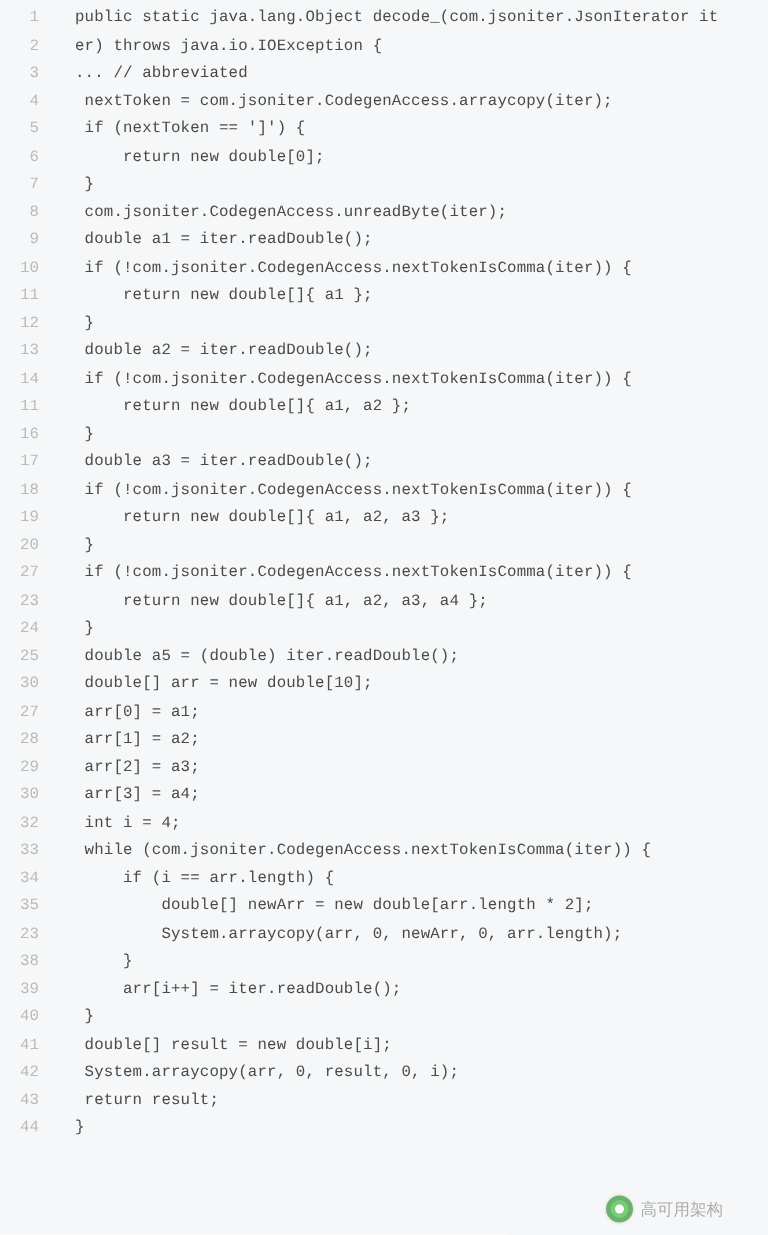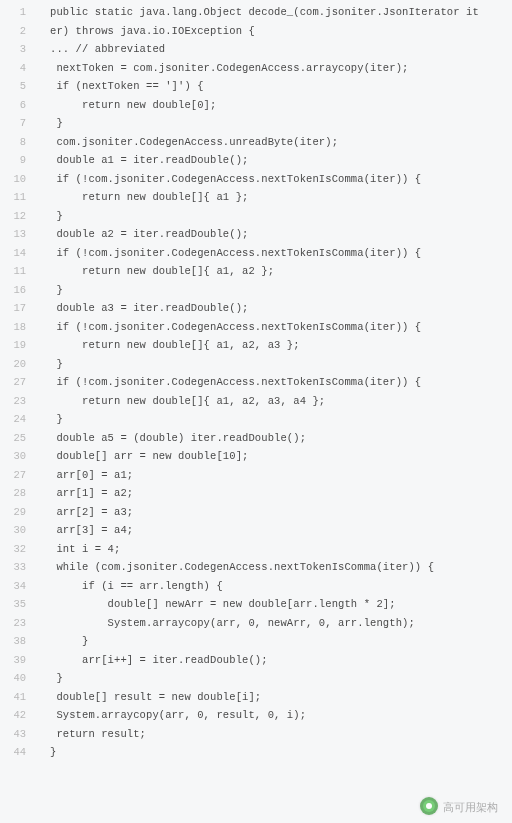--- a/index.html
+++ b/index.html
@@ -35,24 +35,24 @@
     user-select: none;
   }
   .code {
     flex: 1;
     color: #4a4a4a;
     letter-spacing: 0.1px;
     margin-left: 16px;
   }
   .watermark {
     position: fixed;
-    right: 14px;
+    right: 30px;
     bottom: 8px;
     display: flex;
-    align-items: flex-end;
+    align-items: center;
     gap: 5px;
     opacity: 0.68;
     pointer-events: none;
   }
   .watermark .icon {
     width: 18px;
     height: 18px;
     border-radius: 50%;
     background: #2a8f2a;
     position: relative;

